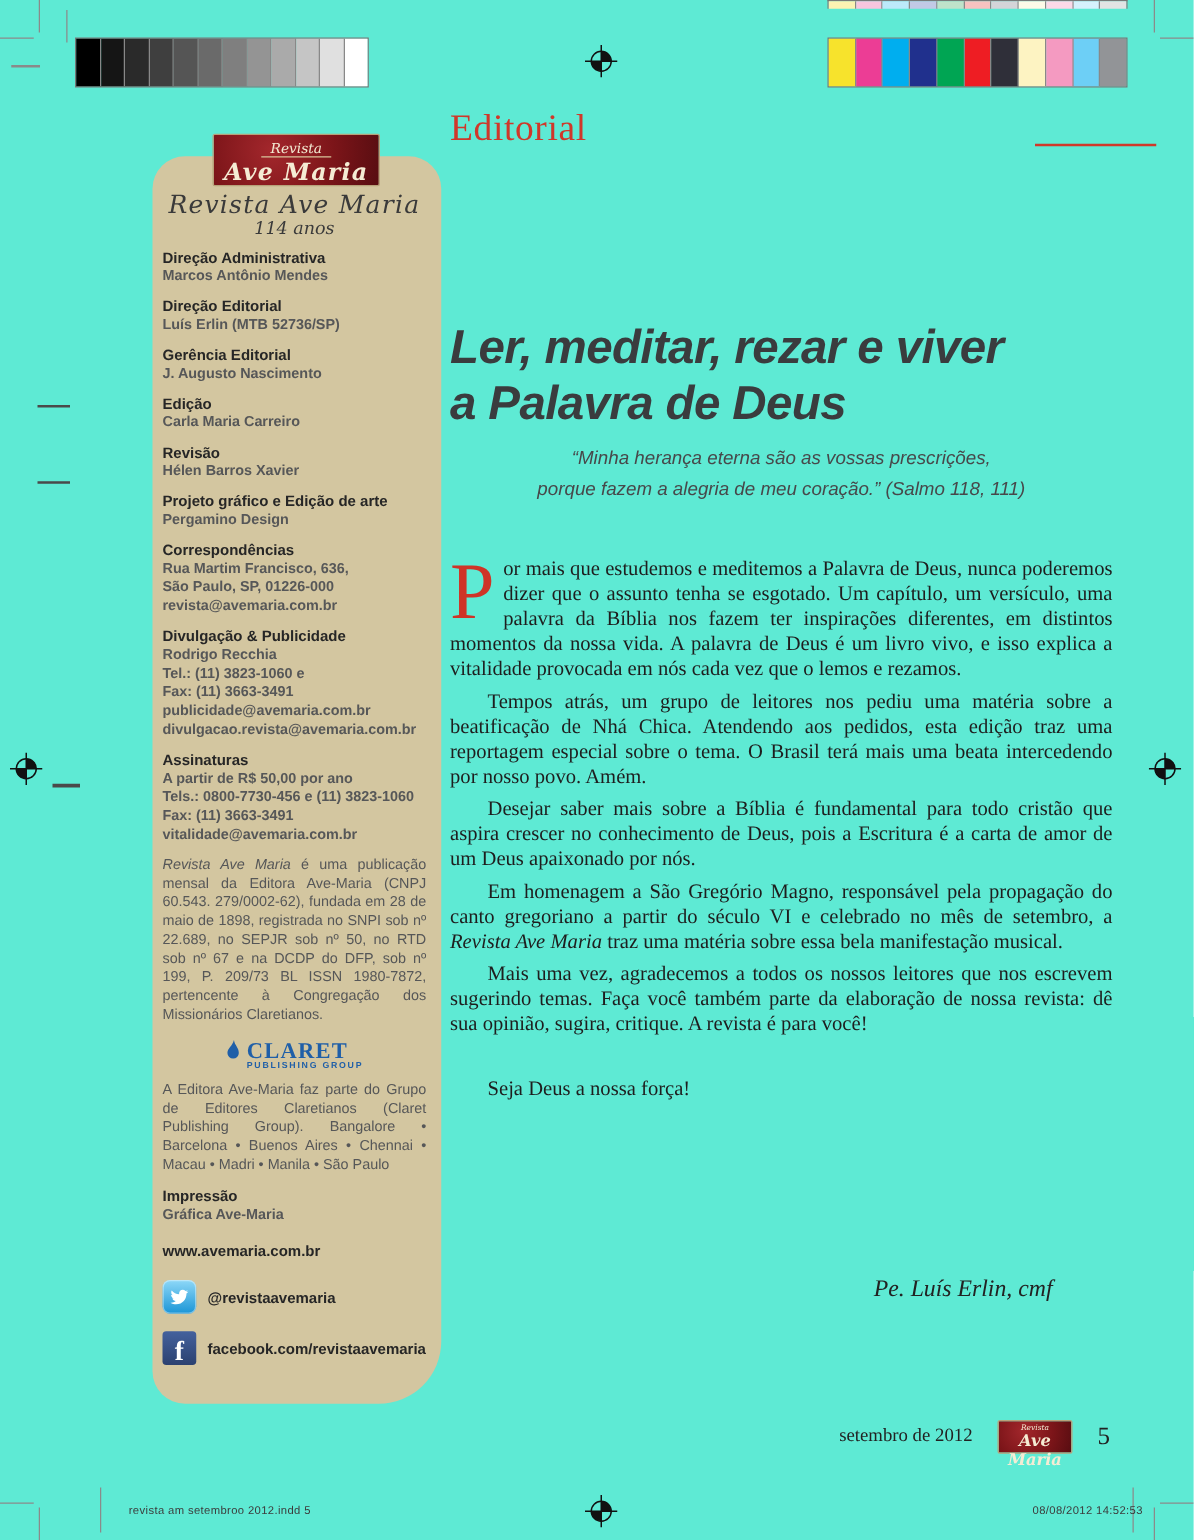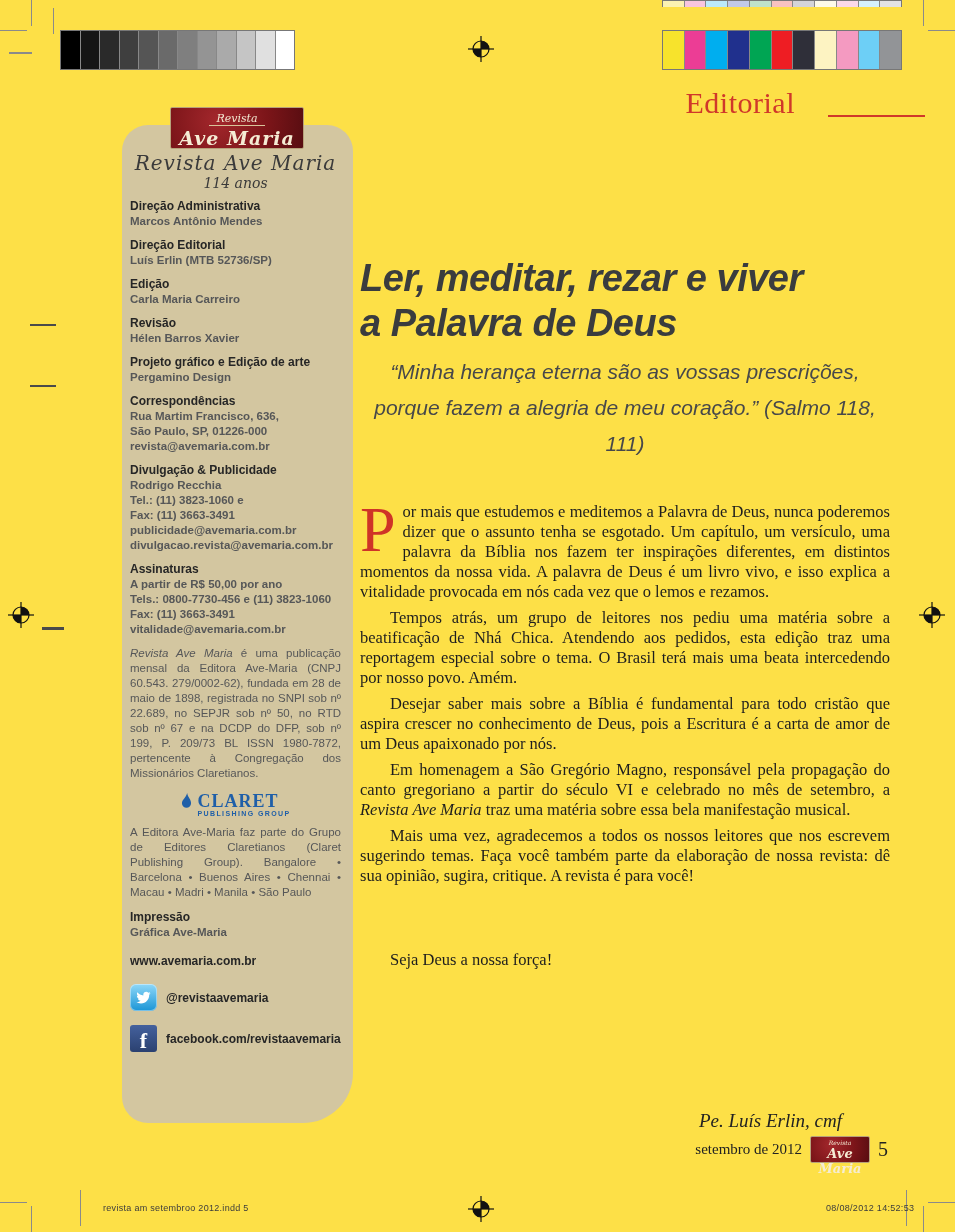--- a/index.html
+++ b/index.html
@@ -1,16 +1,16 @@
 <!DOCTYPE html>
 <html><head>
 <meta charset="utf-8">
 <style>
   html,body{margin:0;padding:0;background:#ffffff;}
-  .page{position:relative;width:955px;height:1232px;background:#fde047;overflow:hidden;
+  .page{position:relative;width:955px;height:1232px;background:#5eead4;overflow:hidden;
         font-family:"Liberation Sans",sans-serif;}
 
   
   .bar{position:absolute;display:flex;border:1px solid #777;box-sizing:border-box;}
   .bar .swatch{flex:1;border-right:1px solid #888;}
   .bar .swatch:last-child{border-right:none;}
   .grayscale{left:60px;top:30px;width:235px;height:40px;}
   .colorbar{left:662px;top:30px;width:240px;height:40px;}
   .colorbar-partial{left:662px;top:0;width:240px;height:7px;border-bottom:none;}
   .cropline{position:absolute;background:#8a8a8a;}
@@ -48,39 +48,39 @@
   .social-label{font-size:12px;font-weight:bold;color:#262626;}
   .tw-icon{width:27px;height:27px;border-radius:6px;
            background:linear-gradient(#8ed8f8,#1b95d6);display:flex;align-items:center;justify-content:center;
            box-shadow:inset 0 0 0 1px rgba(255,255,255,.4);}
   .fb-icon{width:27px;height:27px;border-radius:3px;
            background:linear-gradient(#44619d,#2b4170);color:#fff;
            font:bold 22px "Liberation Serif",serif;display:flex;align-items:flex-end;justify-content:center;
            overflow:hidden;line-height:0.95;}
 
   
-  .kicker{position:absolute;left:360px;top:86px;width:530px;text-align:right;
+  .kicker{position:absolute;left:360px;top:86px;width:530px;
           font:30px "Liberation Serif",serif;color:#d0382a;letter-spacing:0.5px;padding-right:95px;box-sizing:border-box;}
   .kicker-line{position:absolute;left:828px;top:115px;width:97px;height:2px;background:#d0382a;}
   .main-col{position:absolute;left:360px;top:256px;width:530px;}
   .headline{margin:0;font-family:"Liberation Sans",sans-serif;
             font-style:italic;font-weight:bold;font-size:38px;line-height:1.18;color:#3a3c3e;letter-spacing:-0.5px;}
-  .quote{margin-top:8px;text-align:center;font-style:italic;font-size:21px;line-height:1.72;color:#47484a;}
+  .quote{margin-top:8px;text-align:center;font-style:italic;font-size:15px;line-height:1.72;color:#47484a;}
   .body-text{margin-top:40px;font-family:"Liberation Serif",serif;font-size:16.5px;
              line-height:20px;color:#1e1e1e;text-align:justify;}
   .body-text p{margin:0 0 6px 0;text-indent:30px;}
   .body-text p.first{text-indent:0;}
   .dropcap{float:left;font-size:64px;line-height:50px;padding:3px 7px 0 0;color:#cf3427;
            font-family:"Liberation Serif",serif;}
-  .closing{margin-top:64px;font-family:"Liberation Serif",serif;font-size:16.5px;color:#1e1e1e;text-indent:30px;}
+  .closing{margin-top:32px;font-family:"Liberation Serif",serif;font-size:16.5px;color:#1e1e1e;text-indent:30px;}
   .signature{margin-top:140px;text-align:right;padding-right:48px;
              font:italic 19px "Liberation Serif",serif;color:#222;}
 
   
-  .page-footer{position:absolute;top:1136px;right:67px;display:flex;align-items:center;gap:8px;}
+  .page-footer{position:absolute;top:1136px;right:67px;display:flex;align-items:center;gap:20px;}
   .footer-issue{font:15px "Liberation Serif",serif;color:#222;}
   .footer-logo{width:60px;height:27px;border-radius:2px;
                background:radial-gradient(circle at 35% 30%, #a3272c 0%, #7c1519 55%, #570d11 100%);
                border:1px solid #b7a27a;text-align:center;line-height:1;box-sizing:border-box;padding-top:2px;}
   .footer-logo .lg-top{display:block;font:italic 6px "DejaVu Serif",serif;color:#f3ead2;}
   .footer-logo .lg-main{display:block;font:italic bold 13px "DejaVu Serif",serif;color:#f5ecd4;}
   .footer-page{font:20px "Liberation Serif",serif;color:#222;}
 </style>
 </head>
 <body>
@@ -194,20 +194,24 @@
     <div class="masthead">
         <div class="sect">
           <h3>Direção Administrativa</h3>
           <div class="ln">Marcos Antônio Mendes</div>
         </div>
         <div class="sect">
           <h3>Direção Editorial</h3>
           <div class="ln">Luís Erlin (MTB 52736/SP)</div>
         </div>
         <div class="sect">
+          <h3>Gerência Editorial</h3>
+          <div class="ln">J. Augusto Nascimento</div>
+        </div>
+        <div class="sect">
           <h3>Edição</h3>
           <div class="ln">Carla Maria Carreiro</div>
         </div>
         <div class="sect">
           <h3>Revisão</h3>
           <div class="ln">Hélen Barros Xavier</div>
         </div>
         <div class="sect">
           <h3>Projeto gráfico e Edição de arte</h3>
           <div class="ln">Pergamino Design</div>

